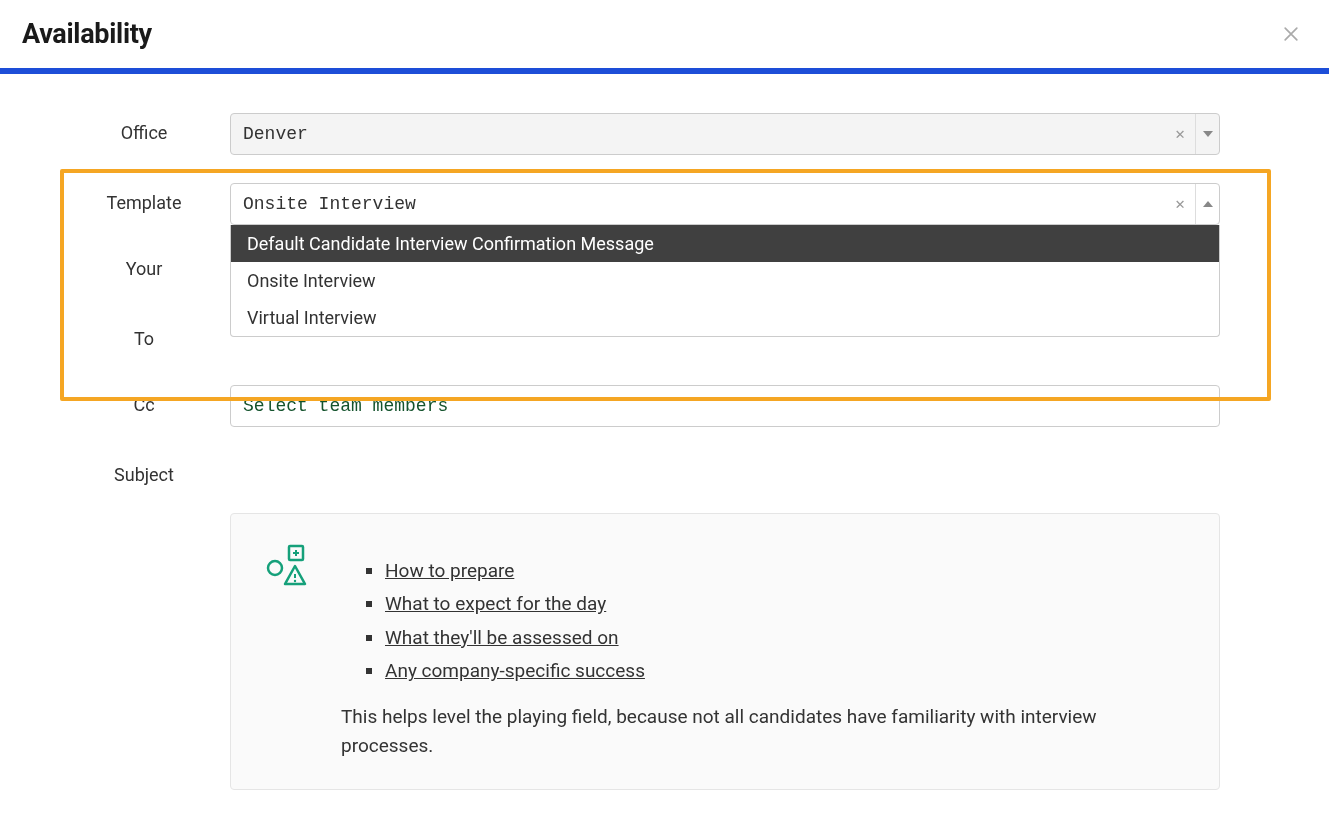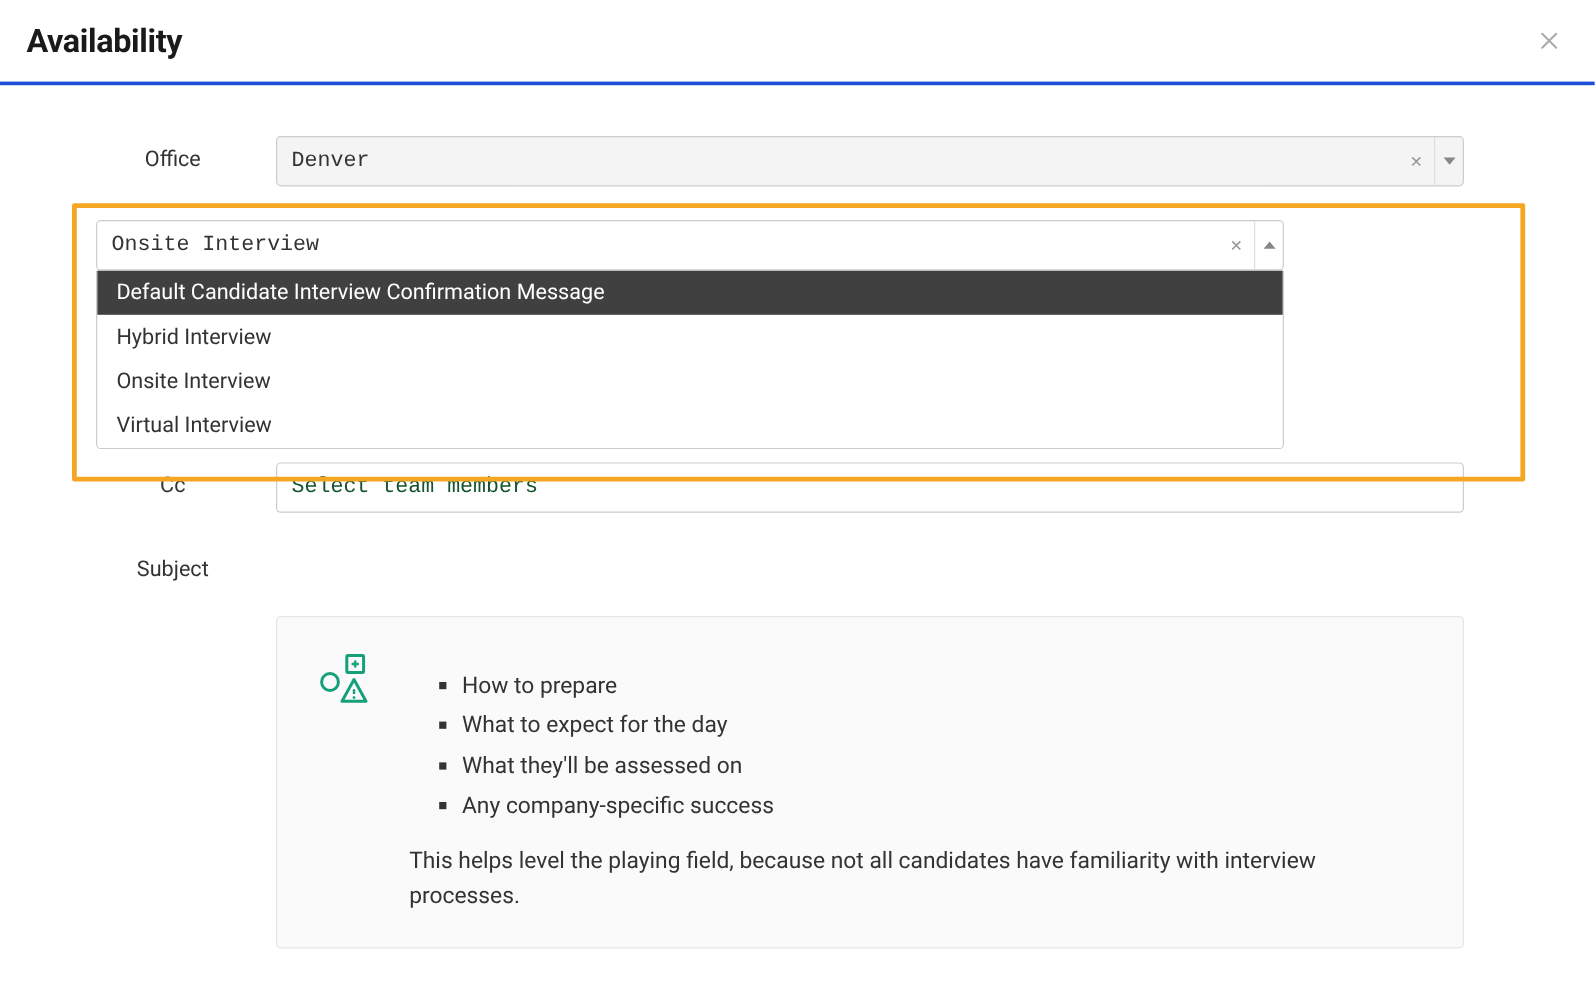--- a/index.html
+++ b/index.html
@@ -10,21 +10,21 @@
       width: 1329px;
       height: 820px;
       overflow: hidden;
       position: relative;
     }
     .modal-header {
       display: flex;
       justify-content: space-between;
       align-items: center;
       padding: 18px 24px 18px 22px;
-      border-bottom: 3px solid #1d4ed8;
+      border-bottom: 6px solid #1d4ed8;
     }
     .modal-title {
       font-size: 27px;
       font-weight: 700;
       color: #1a1a1a;
       letter-spacing: -0.3px;
     }
     .close-x {
       color: #aaa;
       cursor: pointer;
@@ -139,21 +139,21 @@
       gap: 28px;
       font-size:19px;
       line-height:1.55;
       color:#333;
     }
     .info-card .icon-col { flex-shrink:0; padding-top:2px;}
     .info-card ul {
       list-style: square;
       margin: 14px 0 16px 44px;
     }
-    .info-card ul li { margin-bottom: 4px; }
+    .info-card ul li { margin-bottom: 4px; text-decoration: underline; }
     .shapes-icon { color:#15a07a; }
     
     .row-template { margin-bottom: 170px; }
     .row-from, .row-to { height: 42px; }
     .row-cc .form-control-wrap .text-input .placeholder{ color:#14532d;}
   </style>
 </head>
 <body>
 
 <div class="modal-header">
@@ -174,31 +174,31 @@
         <span class="select-value">Denver</span>
         <span class="select-clear">✕</span>
         <span class="select-caret">
             <span class="caret-down"></span>
           </span>
       </div>
     </div>
   </div>
 
   <div class="form-row row-template" style="margin-bottom:28px;">
+    <div class="form-label">Template</div>
     <div class="form-control-wrap" style="z-index:20;">
       <div class="select-box">
         <span class="select-value">Onsite Interview</span>
         <span class="select-clear">✕</span>
         <span class="select-caret">
             <span class="caret-up"></span>
           </span>
       </div>
       <div class="dropdown-panel">
         <div class="dropdown-option highlighted">Default Candidate Interview Confirmation Message</div>
-        <div class="dropdown-option">Hybrid Interview</div>
         <div class="dropdown-option">Onsite Interview</div>
         <div class="dropdown-option">Virtual Interview</div>
       </div>
     </div>
 
     <div class="highlight-box" style="top:-14px; left:-20px; right:-22px; height:232px;"></div>
   </div>
 
   <div class="form-row row-from" style="margin-top:-4px;">
     <div class="form-label">Your</div>

